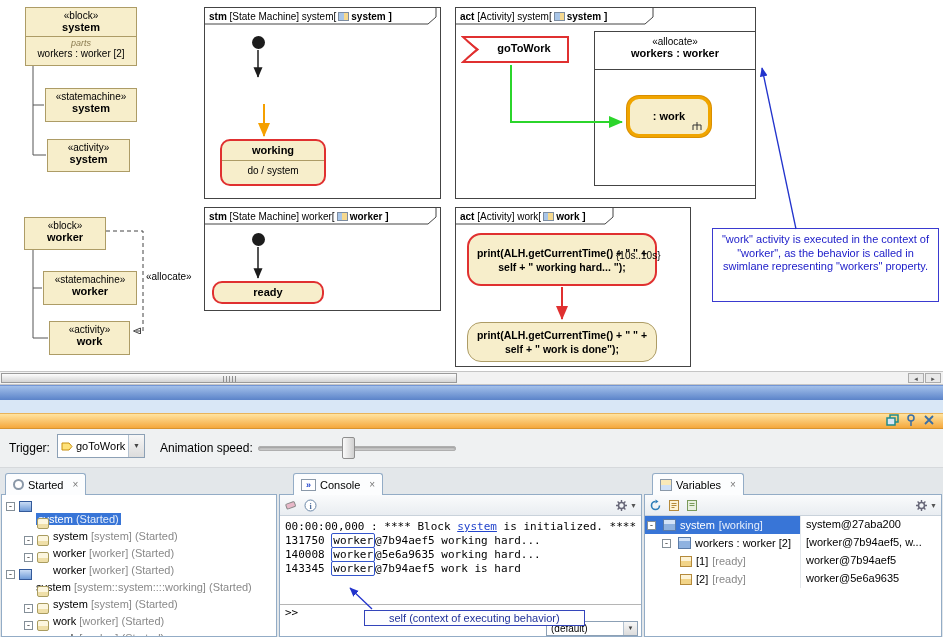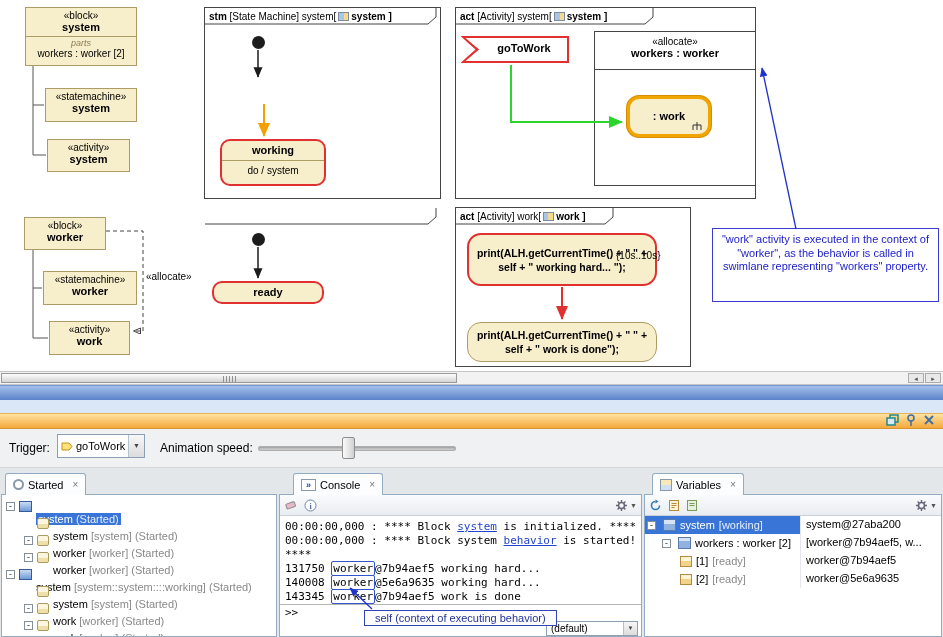--- a/index.html
+++ b/index.html
@@ -119,21 +119,21 @@
   .mini-icon { line-height:0; cursor:pointer; }
   .mini-arrow { font-size:7px; color:#555; }
 
   
   #console-output { position:absolute; left:0; top:22px; right:0; height:88px; font-family:"DejaVu Sans Mono",monospace; font-size:11px; line-height:14px; padding:3px 5px; color:#000; }
   .console-link { color:#2244CC; text-decoration:underline; cursor:pointer; }
   .console-box { border:1px solid #3355CC; border-radius:2px; padding:0 1px; cursor:pointer; }
   #console-input { position:absolute; left:0; right:0; bottom:16px; border-top:1px solid #B5B5B5; font-family:"DejaVu Sans Mono",monospace; font-size:11px; padding:1px 5px; height:16px; }
   #console-combo { position:absolute; right:3px; bottom:0; width:92px; height:15px; background:#fff; border:1px solid #8CA0B5; font-size:10px; display:flex; align-items:center; padding-left:4px; }
   #console-combo .combo-btn { margin-left:auto; width:14px; height:13px; background:linear-gradient(#F7F7F7,#DCDCDC); border-left:1px solid #B4C2D0; font-size:6px; text-align:center; line-height:13px; color:#444; }
-  #console-tooltip { position:absolute; left:364px; top:610px; border:1px solid #3344BB; background:#FDFDFF; color:#223399; font-size:11px; padding:1px 10px; z-index:70; white-space:nowrap; }
+  #console-tooltip { position:absolute; left:364px; top:610px; border:1px solid #3344BB; background:#FDFDFF; color:#223399; font-size:11px; padding:1px 24px; z-index:70; white-space:nowrap; }
 
   
   #var-header { height:18px; border-bottom:1px solid #C9D2DB; background:linear-gradient(#FCFDFE,#EEF1F5); font-size:11px; position:relative; color:#222; }
   #var-header .col-name { position:absolute; left:6px; top:2px; }
   #var-header .col-value { position:absolute; left:161px; top:2px; }
   .vsep { position:absolute; left:155px; top:0; bottom:0; border-left:1px solid #C9D2DB; }
   #variables-rows { position:relative; }
   #variables-rows::before { content:""; position:absolute; left:155px; top:0; bottom:0; border-left:1px solid #E4E8EC; }
   .v-row { height:18px; position:relative; font-size:11px; }
   .name-cell { position:absolute; left:0; top:0; width:155px; height:18px; display:flex; align-items:center; white-space:nowrap; overflow:hidden; color:#000; }
@@ -185,20 +185,26 @@
       <div class="stereo">«activity»</div>
       <div class="bname">work</div>
     </div>
 
     <div id="allocate-label">«allocate»</div>
 
     <div class="frame" id="frame-stm-system">
       <div class="frame-hdr">
         <b>stm</b>
         <span>[State Machine] system[</span><span class="dgm-icon"></span><b>system ]</b>
+      </div>
+    </div>
+    <div class="frame" id="frame-stm-worker">
+      <div class="frame-hdr">
+        <b>stm</b>
+        <span>[State Machine] worker[</span><span class="dgm-icon"></span><b>worker ]</b>
       </div>
     </div>
     <div class="frame" id="frame-act-system">
       <div class="frame-hdr">
         <b>act</b>
         <span>[Activity] system[</span><span class="dgm-icon"></span><b>system ]</b>
       </div>
     </div>
     <div class="frame" id="frame-act-work">
       <div class="frame-hdr">
@@ -371,24 +377,23 @@
             <svg width="13" height="13">
                 <circle cx="6.5" cy="6.5" r="3" fill="none" stroke="#667" stroke-width="1.6"></circle>
                 <path d="M6.5,1 V3 M6.5,10 V12 M1,6.5 H3 M10,6.5 H12 M2.6,2.6 L4,4 M9,9 L10.4,10.4 M10.4,2.6 L9,4 M4,9 L2.6,10.4" stroke="#667" stroke-width="1.4"></path>
               </svg>
           </span>
           <span class="mini-arrow">▼</span>
         </span>
       </div>
       <div id="console-output">
           <div><span>00:00:00,000 : **** Block </span><span class="console-link">system</span><span> is initialized. ****</span></div>
-          <div><span>00:00:00,000 : **** Block system </span><span class="console-link">behavior</span><span> is started! ****</span></div>
           <div><span>131750 </span><span class="console-box">worker</span><span>@7b94aef5 working hard...</span></div>
           <div><span>140008 </span><span class="console-box">worker</span><span>@5e6a9635 working hard...</span></div>
-          <div><span>143345 </span><span class="console-box">worker</span><span>@7b94aef5 work is done</span></div>
+          <div><span>143345 </span><span class="console-box">worker</span><span>@7b94aef5 work is hard</span></div>
         </div>
       <div id="console-input"><span>&gt;&gt;</span></div>
       <div id="console-combo">
         <span>(default)</span>
         <span class="combo-btn">▼</span>
       </div>
     </div>
   </div>
 
   <div class="panel" id="panel-variables">

